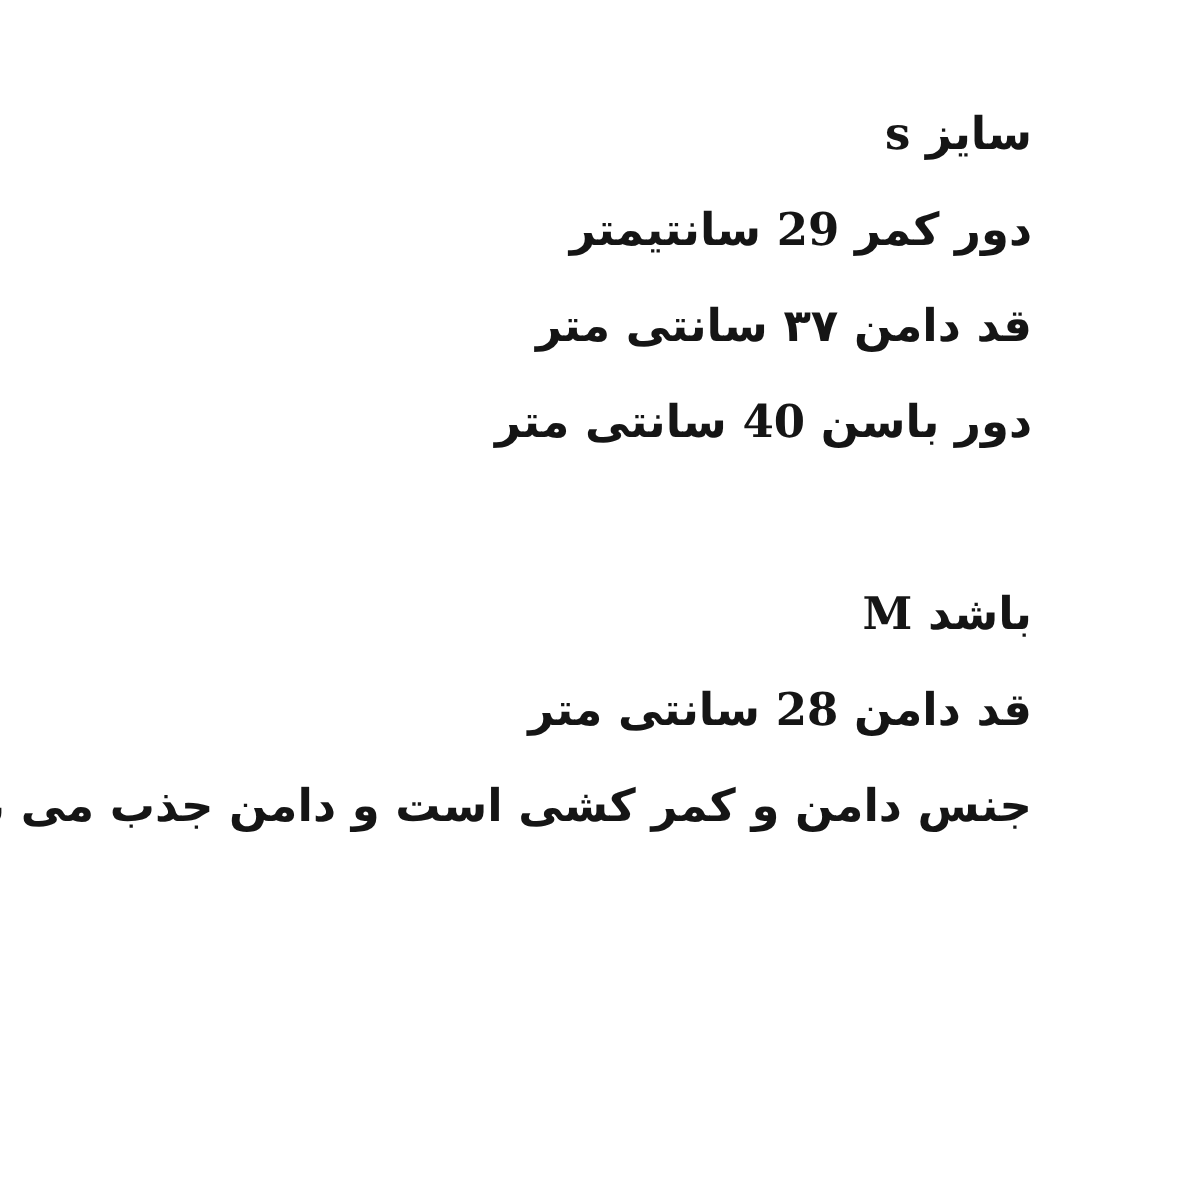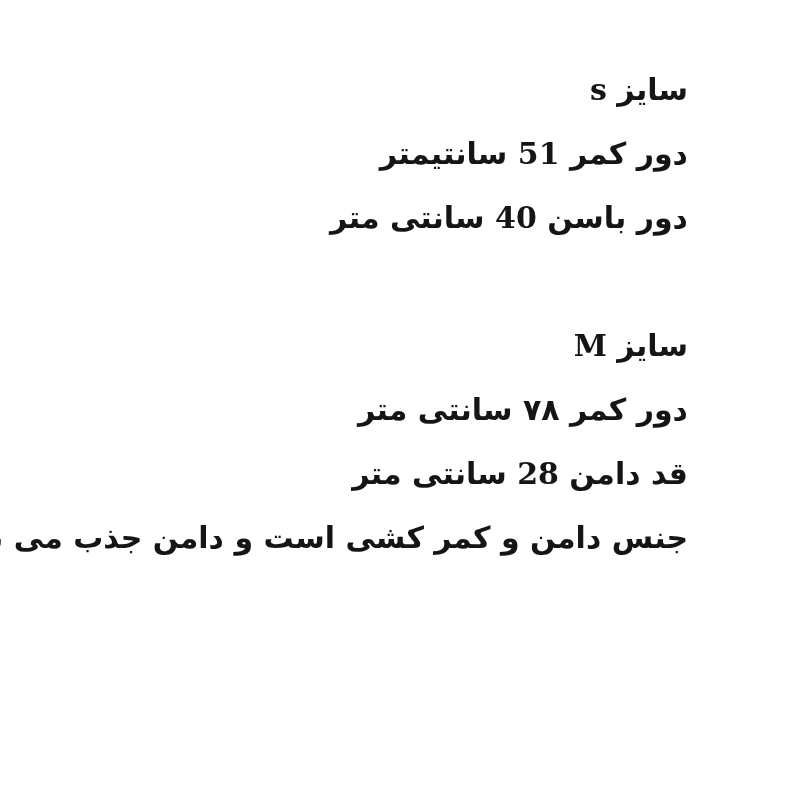--- a/index.html
+++ b/index.html
@@ -34,24 +34,24 @@
     margin-top: 64px; 
   }
 </style>
 </head>
 <body>
 
 <div class="page" dir="rtl">
 
   <section>
     <div class="line">سایز s</div>
-    <div class="line">دور کمر 51 سانتیمتر</div>
+    <div class="line">دور کمر 29 سانتیمتر</div>
+    <div class="line">قد دامن ۳۷ سانتی متر</div>
     <div class="line">دور باسن 40 سانتی متر</div>
   </section>
 
   <section class="size-block-m">
-    <div class="line">سایز M</div>
-    <div class="line">دور کمر ۷۸ سانتی متر</div>
+    <div class="line">باشد M</div>
     <div class="line">قد دامن 28 سانتی متر</div>
     <div class="line">جنس دامن و کمر کشی است و دامن جذب می باشد</div>
   </section>
 
 </div>
 
 </body></html>

